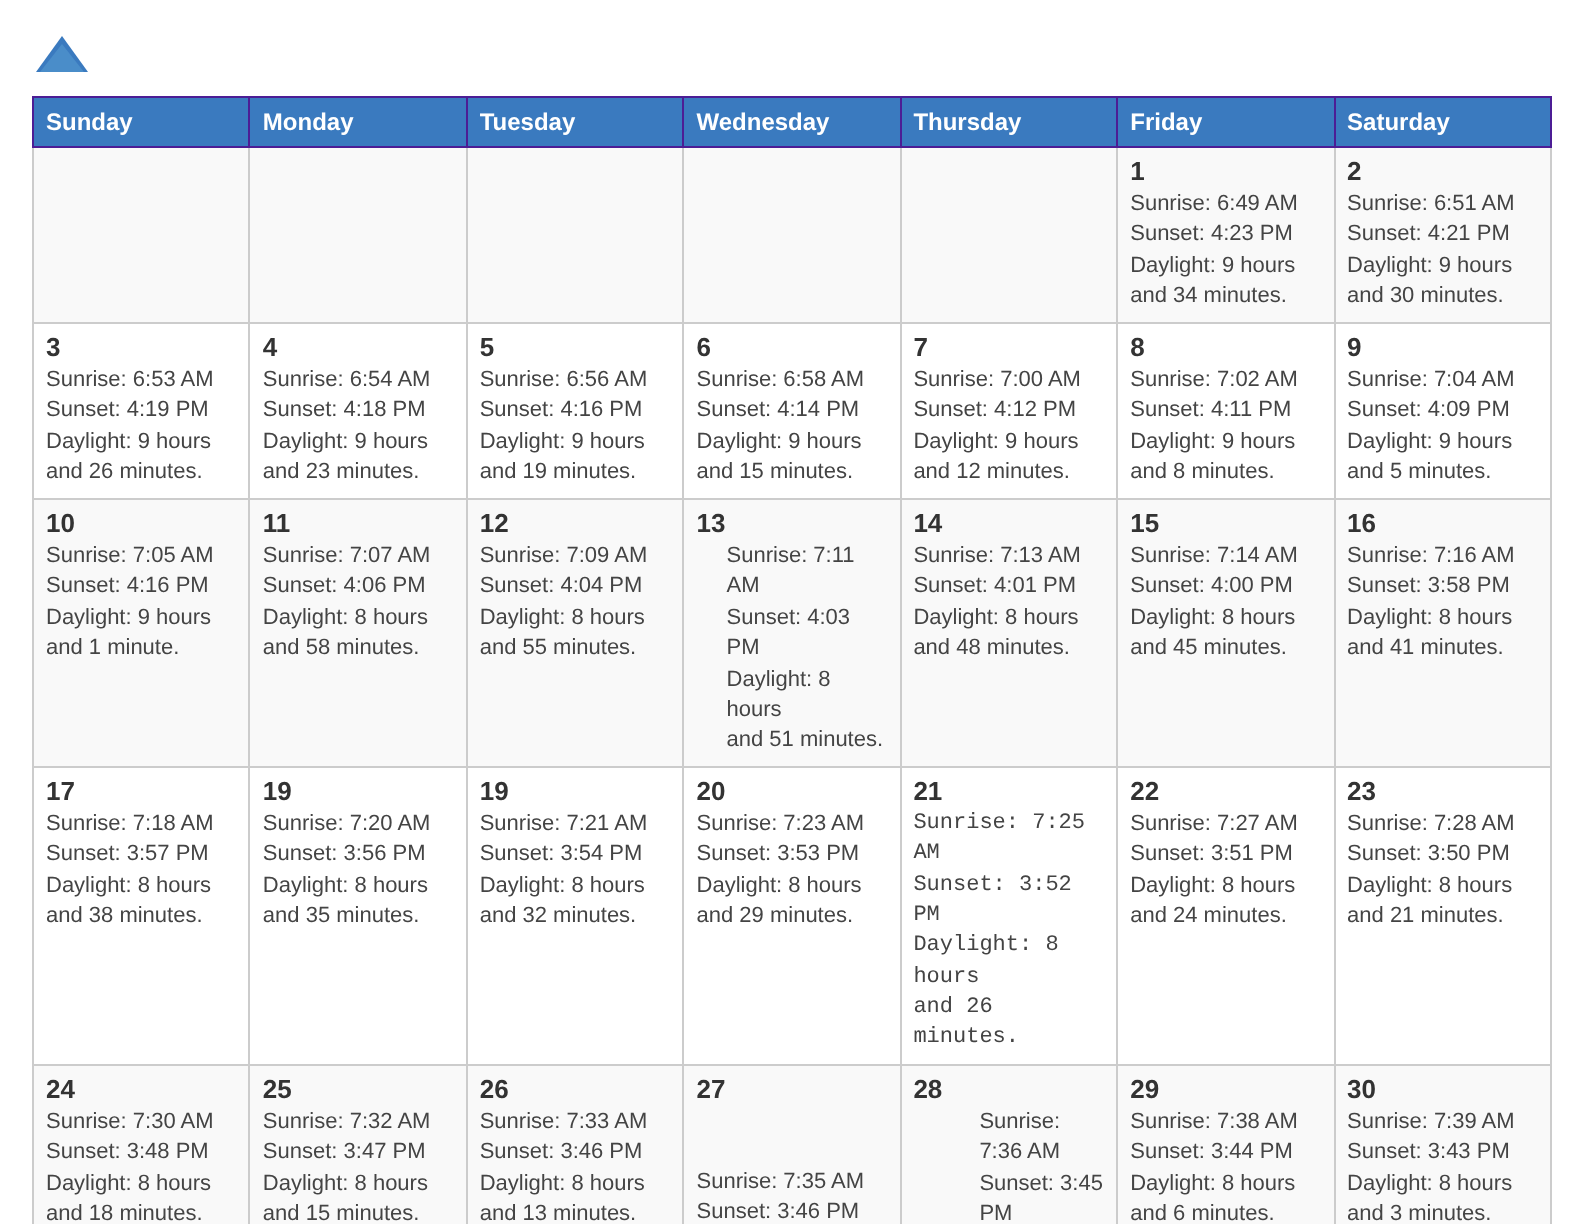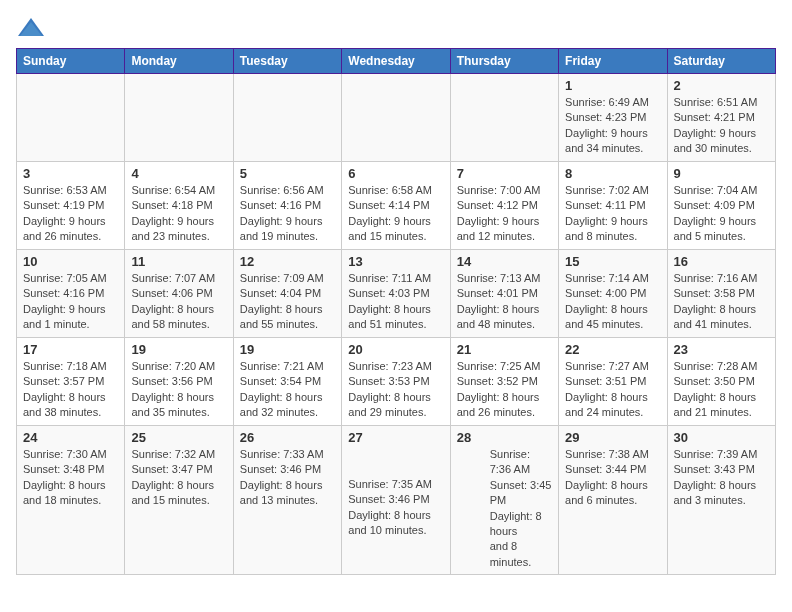--- a/index.html
+++ b/index.html
@@ -214,21 +214,21 @@
         </td>
         <td>
           <span class="day-number">12</span>
           <div class="day-info" style="white-space: pre-line;">Sunrise: 7:09 AM
 Sunset: 4:04 PM
 Daylight: 8 hours
 and 55 minutes.</div>
         </td>
         <td>
           <span class="day-number">13</span>
-          <div class="day-info" style="white-space: pre-line;">Sunrise: 7:11 AM
+          <div class="day-info" style="white-space: pre-line; margin-left: 15px;">Sunrise: 7:11 AM
 Sunset: 4:03 PM
 Daylight: 8 hours
 and 51 minutes.</div>
         </td>
         <td>
           <span class="day-number">14</span>
           <div class="day-info" style="white-space: pre-line;">Sunrise: 7:13 AM
 Sunset: 4:01 PM
 Daylight: 8 hours
 and 48 minutes.</div>
@@ -272,21 +272,21 @@
         </td>
         <td>
           <span class="day-number">20</span>
           <div class="day-info" style="white-space: pre-line;">Sunrise: 7:23 AM
 Sunset: 3:53 PM
 Daylight: 8 hours
 and 29 minutes.</div>
         </td>
         <td>
           <span class="day-number">21</span>
-          <div class="day-info" style="white-space: pre-line;">Sunrise: 7:25 AM
+          <div class="day-info" style="white-space: pre-line; font-family: Liberation Mono, monospace;">Sunrise: 7:25 AM
 Sunset: 3:52 PM
 Daylight: 8 hours
 and 26 minutes.</div>
         </td>
         <td>
           <span class="day-number">22</span>
           <div class="day-info" style="white-space: pre-line;">Sunrise: 7:27 AM
 Sunset: 3:51 PM
 Daylight: 8 hours
 and 24 minutes.</div>

